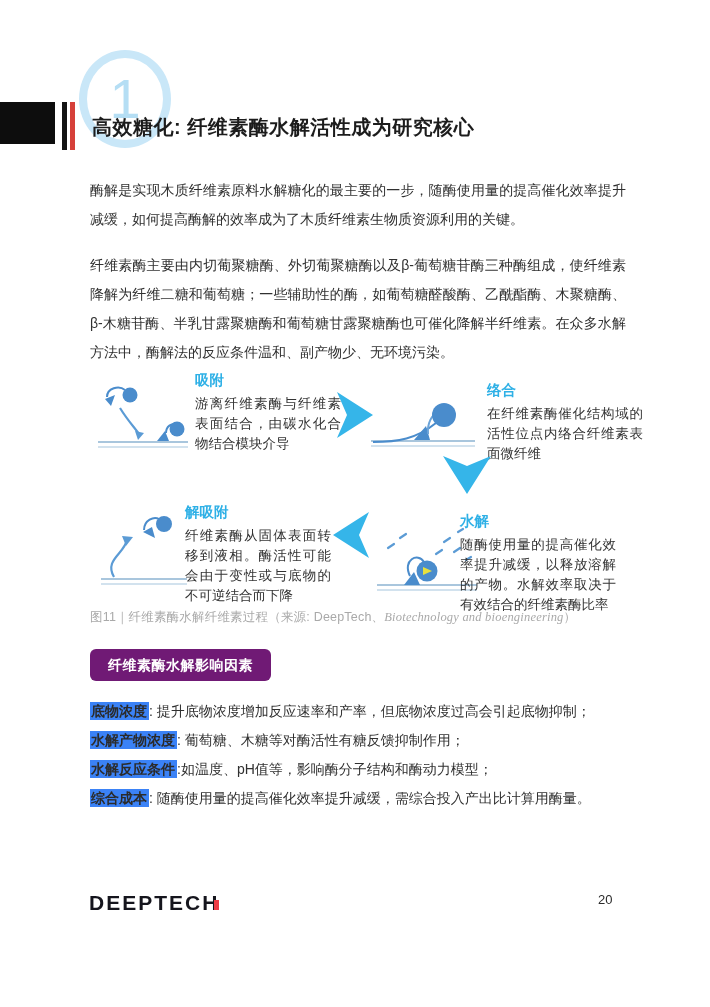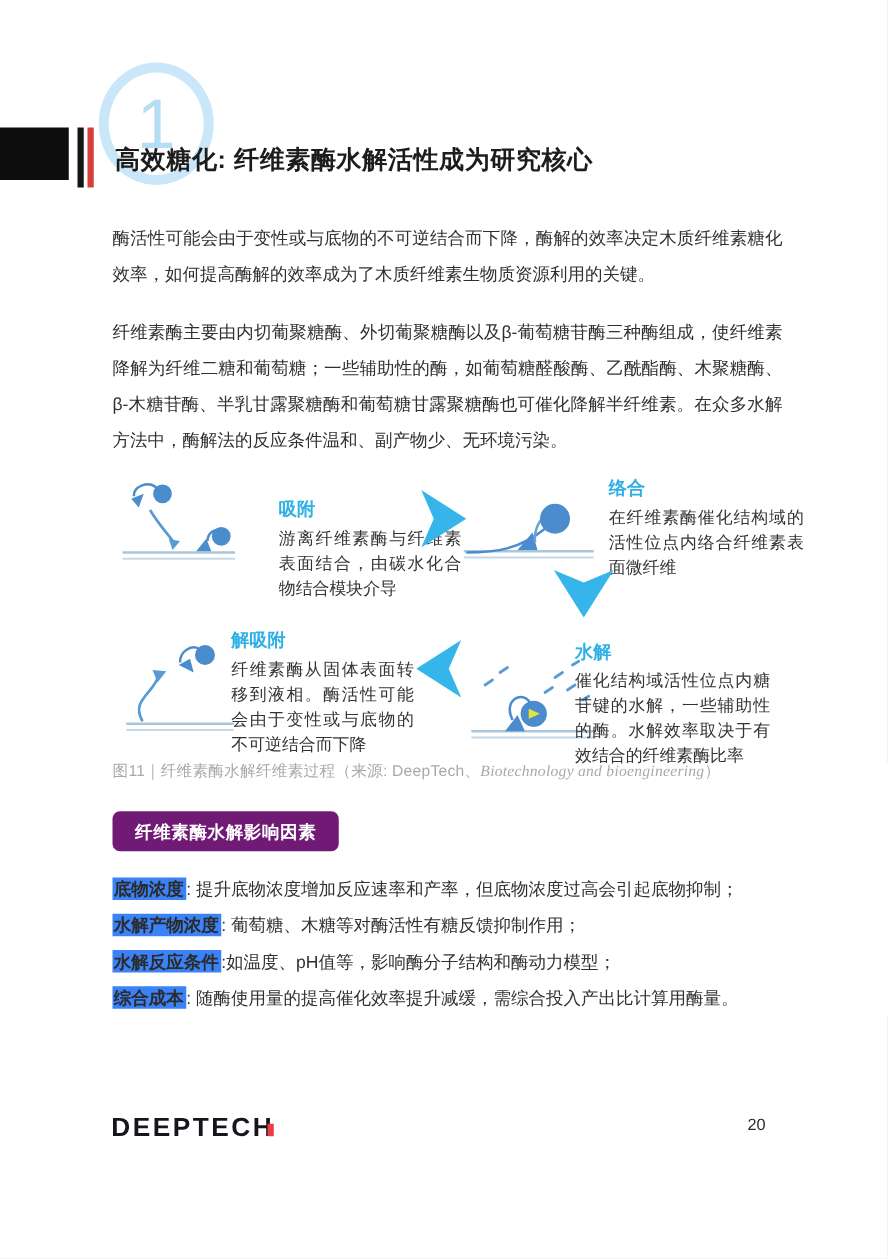--- a/index.html
+++ b/index.html
@@ -36,21 +36,21 @@
     text-align: justify;
   }
   .para-1 { top: 176px; }
   .para-2 { top: 251px; }
   
   .step-icon { position: absolute; }
   .step-text { position: absolute; }
   .step-title { font-size: 14.5px; font-weight: bold; color: #2eb0e6; margin-bottom: 4px; }
   .step-desc { font-size: 13.5px; line-height: 20px; color: #333333; text-align: justify; }
   .st1-icon { left: 95px; top: 383px; }
-  .st1-text { left: 195px; top: 398px; width: 146px; margin-left: 28px; }
+  .st1-text { left: 195px; top: 371px; width: 146px; }
   .st2-icon { left: 368px; top: 398px; }
   .st2-text { left: 487px; top: 381px; width: 156px; }
   .st3-icon { left: 374px; top: 524px; }
   .st3-text { left: 460px; top: 512px; width: 156px; }
   .st4-icon { left: 98px; top: 508px; }
   .st4-text { left: 185px; top: 503px; width: 146px; }
   .arrow { position: absolute; }
   .arrow-right { left: 337px; top: 392px; }
   .arrow-down { left: 443px; top: 456px; }
   .arrow-left { left: 333px; top: 512px; }
@@ -96,21 +96,21 @@
 <div class="page">
 
   <div class="corner-block"></div>
   <div class="bar-black"></div>
   <div class="bar-red"></div>
   <div class="section-circle">
     <span class="section-number">1</span>
   </div>
   <h1 class="page-title">高效糖化: 纤维素酶水解活性成为研究核心</h1>
 
-  <p class="para para-1">酶活性可能会由于变性或与底物的不可逆结合而下降，酶解的效率决定木质纤维素糖化效率，如何提高酶解的效率成为了木质纤维素生物质资源利用的关键。</p>
+  <p class="para para-1">酶解是实现木质纤维素原料水解糖化的最主要的一步，随酶使用量的提高催化效率提升减缓，如何提高酶解的效率成为了木质纤维素生物质资源利用的关键。</p>
   <p class="para para-2">纤维素酶主要由内切葡聚糖酶、外切葡聚糖酶以及β-葡萄糖苷酶三种酶组成，使纤维素降解为纤维二糖和葡萄糖；一些辅助性的酶，如葡萄糖醛酸酶、乙酰酯酶、木聚糖酶、β-木糖苷酶、半乳甘露聚糖酶和葡萄糖甘露聚糖酶也可催化降解半纤维素。在众多水解方法中，酶解法的反应条件温和、副产物少、无环境污染。</p>
 
   <div class="step-icon st1-icon">
     <svg width="96" height="76" viewBox="0 0 96 76">
       <line x1="3" y1="59" x2="93" y2="59" stroke="#a9c6dd" stroke-width="2"></line>
       <line x1="3" y1="64" x2="93" y2="64" stroke="#c3d8e8" stroke-width="1.5"></line>
       <path d="M 12,14 C 12,5 24,2 30,7" stroke="#4a8ccc" stroke-width="2" fill="none"></path>
       <polygon points="10,16 20,12 16,23" fill="#4a8ccc"></polygon>
       <circle cx="35" cy="12" r="7.5" fill="#4a8ccc"></circle>
       <path d="M 25,25 C 33,38 40,45 44,51" stroke="#5b9bd5" stroke-width="2.2" fill="none"></path>
@@ -188,21 +188,21 @@
         <line x1="62" y1="30" x2="68" y2="26"></line>
         <line x1="70" y1="18" x2="76" y2="14"></line>
         <line x1="80" y1="28" x2="86" y2="24"></line>
         <line x1="84" y1="8" x2="89" y2="5"></line>
         <line x1="92" y1="36" x2="97" y2="33"></line>
       </g>
     </svg>
   </div>
   <div class="step-text st3-text">
     <div class="step-title">水解</div>
-    <div class="step-desc">催化结构域活性位点内糖苷键的水解，一些辅助性的酶。水解效率取决于有效结合的纤维素酶比率</div>
+    <div class="step-desc">随酶使用量的提高催化效率提升减缓，以释放溶解的产物。水解效率取决于有效结合的纤维素酶比率</div>
   </div>
 
   <div class="figure-caption"><span>图11｜纤维素酶水解纤维素过程（来源: DeepTech、</span><span class="src-italic">Biotechnology and bioengineering</span><span>）</span></div>
 
   <div class="factor-badge">纤维素酶水解影响因素</div>
 
   <div class="factor-list">
     <div class="factor-item"><span class="factor-term">底物浓度</span><span>: 提升底物浓度增加反应速率和产率，但底物浓度过高会引起底物抑制；</span></div>
     <div class="factor-item"><span class="factor-term">水解产物浓度</span><span>: 葡萄糖、木糖等对酶活性有糖反馈抑制作用；</span></div>
     <div class="factor-item"><span class="factor-term">水解反应条件</span><span>:如温度、pH值等，影响酶分子结构和酶动力模型；</span></div>

